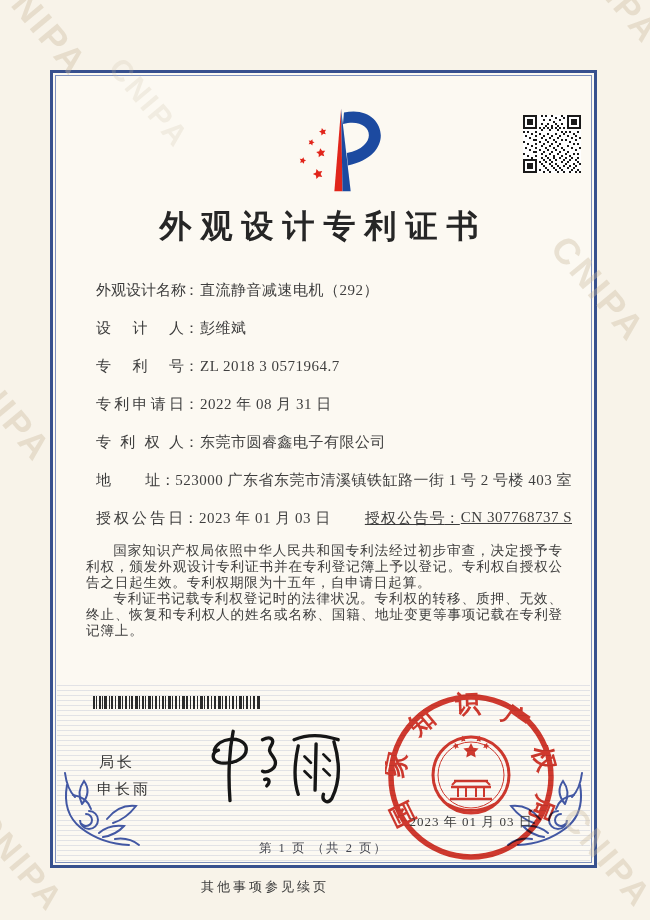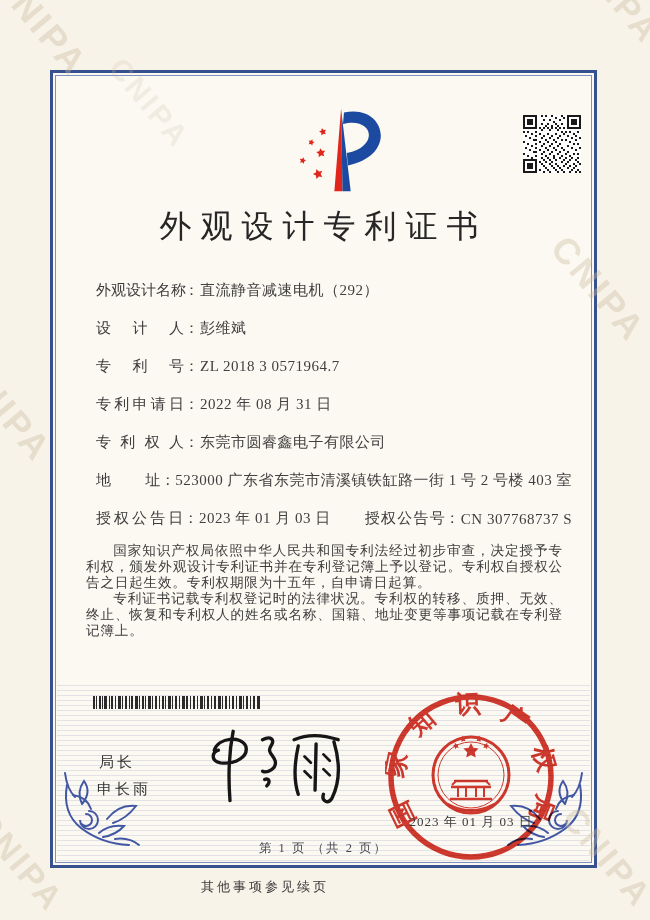--- a/index.html
+++ b/index.html
@@ -8,27 +8,27 @@
   .frame{position:absolute;left:50px;top:70px;width:541px;height:792px;
          border:3px solid #37508e;background:rgba(255,254,249,.55);}
   .frame::after{content:"";position:absolute;inset:2px;border:1px solid #7e90bd;pointer-events:none;}
   .watermark{position:absolute;font-family:"Liberation Sans","DejaVu Sans",sans-serif;
              font-weight:bold;color:rgba(202,186,158,.38);letter-spacing:3px;
              transform:rotate(50deg);pointer-events:none;white-space:nowrap;}
   .cert-no{position:absolute;left:45px;top:36px;font-size:15px;letter-spacing:2.5px;color:#3f3f3f;}
   .logo{position:absolute;left:237px;top:30px;}
   .qr{position:absolute;left:470px;top:42px;}
   .title{position:absolute;left:0;top:132px;width:100%;text-align:center;
-         font-size:32px;font-weight:normal;letter-spacing:9px;color:#262626;margin:0;}
+         font-size:32px;font-weight:bold;letter-spacing:9px;color:#262626;margin:0;}
   .fields{position:absolute;left:43px;top:198px;width:476px;}
   .frow{height:38px;display:flex;align-items:center;font-size:15px;white-space:nowrap;}
   .flabel{display:inline-block;width:88px;text-align:justify;text-align-last:justify;color:#3c3c3c;}
   .colon{display:inline-block;width:16px;color:#3c3c3c;}
   .fvalue{color:#3f3f3f;letter-spacing:.5px;}
-  .pair2{margin-left:34px;display:flex;align-items:flex-end;}
+  .pair2{margin-left:34px;display:flex;align-items:flex-start;text-decoration:underline;}
   .pair2 .flabel{width:80px;}
   .body-text{position:absolute;left:33px;right:31px;top:470px;font-size:13.6px;
              line-height:16px;text-align:justify;color:#3d3d3d;}
   .body-text p{margin:0;text-indent:2em;letter-spacing:.8px;}
   .band{position:absolute;left:4px;right:4px;top:612px;bottom:4px;
         background:repeating-linear-gradient(to bottom,rgba(122,136,180,.20) 0 1px,rgba(122,136,180,0) 1px 5px);}
   .flourish{position:absolute;bottom:2px;}
   .flourish.left{left:2px;}
   .flourish.right{right:2px;transform:scaleX(-1);}
   .barcode{position:absolute;left:40px;top:622px;}

